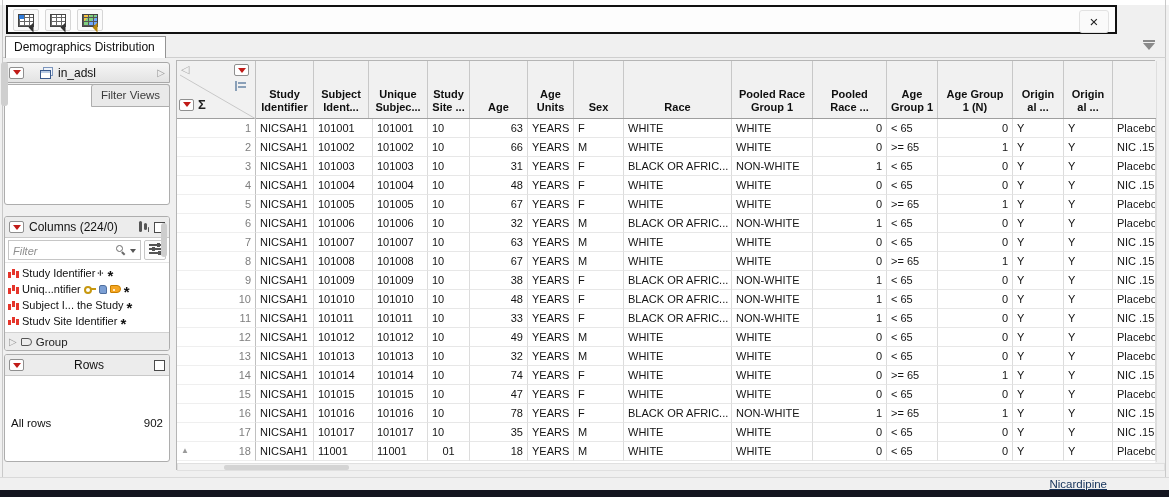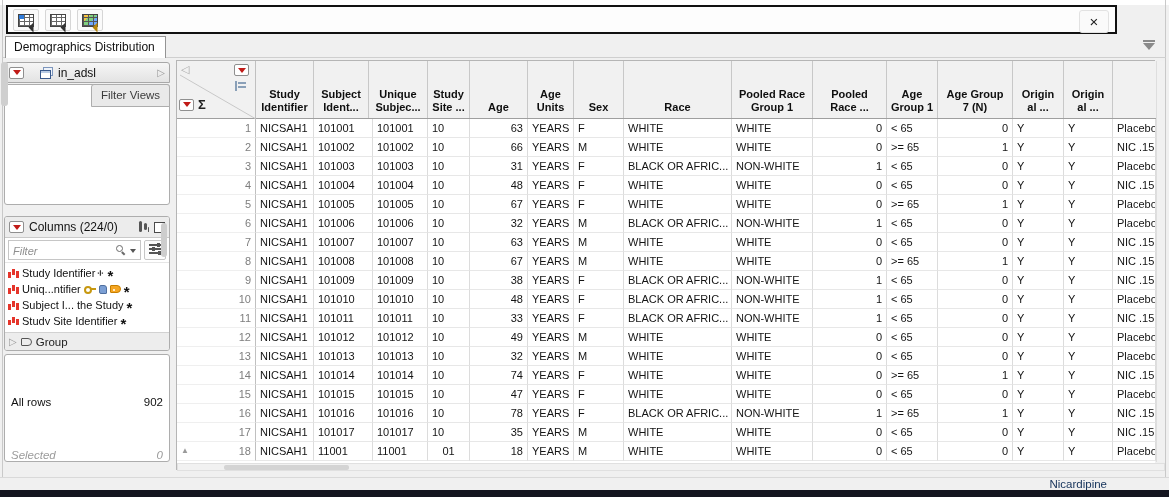--- a/index.html
+++ b/index.html
@@ -119,21 +119,21 @@
   .rownum { width:79px; text-align:right; color:#7e7e7e; border-right:1px solid #c0c0c0; border-bottom:1px solid #efefef; position:relative; }
   .rowmarker { position:absolute; left:4px; top:0; color:#9a9a9a; font-size:8px; }
 
   #vscroll { left:1156px; top:61px; width:9px; height:401px; background:#f1f1f1; border-left:1px solid #dedede; }
   #vthumb { position:absolute; left:1px; top:62px; width:7px; height:44px; background:#cfcfcf; border-radius:3px; }
   #hscroll { left:177px; top:463px; width:988px; height:8px; background:#f1f1f1; border:1px solid #e0e0e0; }
   #hthumb { position:absolute; left:46px; top:1px; width:125px; height:5px; background:#d4d4d4; border-radius:2px; }
 
   
   #statusbar { left:0; top:477px; width:1169px; height:13px; background:#f0f0f0; border-top:1px solid #d9d9d9; }
-  #status-link { position:absolute; right:62px; top:0; font-size:11.5px; color:#14325a; }
+  #status-link { position:absolute; right:62px; top:0; font-size:11.5px; color:#14325a; text-decoration:underline; }
   #bottomstrip { left:0; top:490px; width:1169px; height:7px; background:#14151f; }
 </style>
 </head>
 <body>
 
 <div id="stage">
   <div class="abs" id="winbg"></div>
   <div class="abs edge-l"></div>
   <div class="abs edge-r"></div>
 
@@ -226,20 +226,25 @@
       </div>
     <div id="col-scroll"></div>
     <div id="tags-row">
       <span class="exp-r">▷</span>
       <span class="tag-outline"></span>
       <span>Group</span>
     </div>
   </div>
 
   <div class="abs" id="rows-panel">
+    <div class="panel-head">
+      <span class="redtri-btn"></span>
+      <span class="title">Rows</span>
+      <span class="chk"></span>
+    </div>
     <div id="rows-stats">
         <div class="stat normal">
           <span class="lab">All rows</span>
           <span class="val">902</span>
         </div>
         <div class="stat muted">
           <span class="lab">Selected</span>
           <span class="val">0</span>
         </div>
         <div class="stat muted">
@@ -308,21 +313,21 @@
           <div class="hcell" style="width: 74px;">
             <span>Pooled</span>
             <span>Race ...</span>
           </div>
           <div class="hcell" style="width: 51px;">
             <span>Age</span>
             <span>Group 1</span>
           </div>
           <div class="hcell" style="width: 75px;">
             <span>Age Group</span>
-            <span>7 (N)</span>
+            <span>1 (N)</span>
           </div>
           <div class="hcell" style="width: 51px;">
             <span>Origin</span>
             <span>al ...</span>
           </div>
           <div class="hcell" style="width: 49px;">
             <span>Origin</span>
             <span>al ...</span>
           </div>
         </div>

